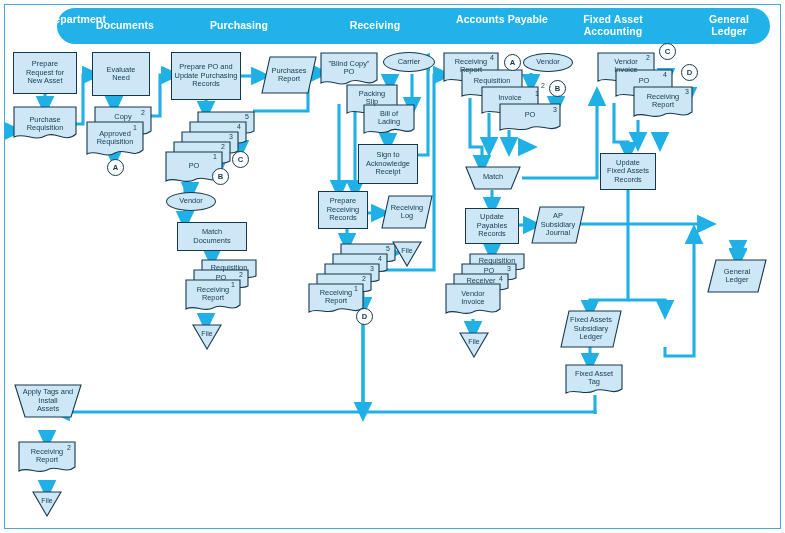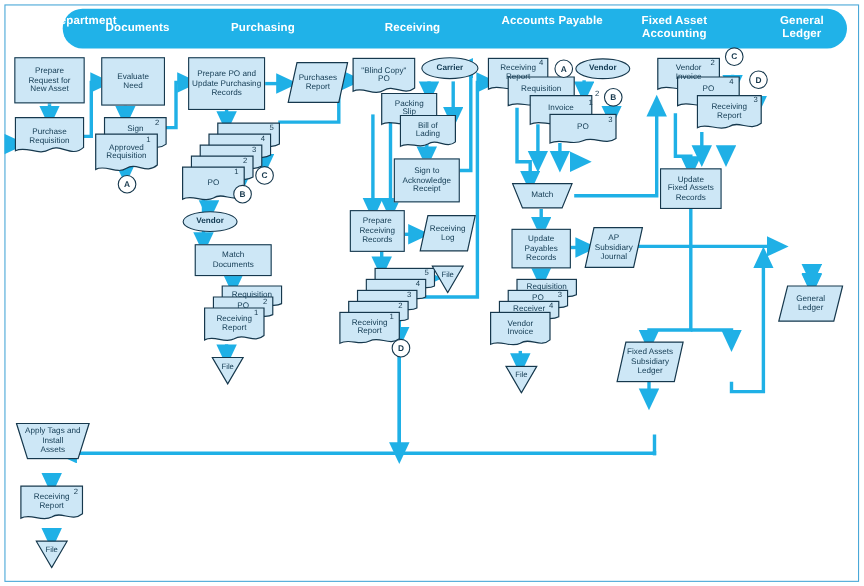--- a/index.html
+++ b/index.html
@@ -44,21 +44,21 @@
   .par{background:transparent;}
   .par .parbg{position:absolute;left:0;top:0;width:100%;height:100%;}
   .par .txt{position:relative;z-index:2;}
 
   
   .trap{background:transparent;}
   .trap .trbg{position:absolute;left:0;top:0;width:100%;height:100%;}
   .trap .txt{position:relative;z-index:2;}
 
   
-  .oval{background:#cde7f6;border:1.1px solid #16384d;border-radius:50%;font-weight:bold;}
+  .oval{background:#cde7f6;border:1.1px solid #16384d;border-radius:50%;}
 
   
   .tri{background:transparent;}
   .tri .tribg{position:absolute;left:0;top:0;width:100%;height:100%;}
   .tri .txt{position:relative;z-index:2;font-size:7px;}
 
   
   .conn{
     position:absolute;width:15px;height:15px;border-radius:50%;
     background:#ffffff;border:1.1px solid #16384d;
@@ -230,21 +230,21 @@
     <span class="txt">Evaluate
 Need</span>
   </div>
 
   <div class="stack" style="left:86px;top:106px;width:66px;height:62px;">
 
     <div class="node doc" style="left:8px;top:0px;width:58px;height:32px;">
       <svg class="docbg" viewBox="0 0 58 32" preserveAspectRatio="none">
         <path d="M1,1 L57,1 L57,25 C47,33 38,21 29,27 C20,32 10,23 1,28 Z" fill="#cde7f6" stroke="#16384d" stroke-width="1.1"></path>
       </svg>
-      <span class="txt" style="margin-top:-9px;">Sign</span>
+      <span class="txt" style="margin-top:-9px;">Copy</span>
     </div>
     <span class="cnum" style="left:55px;top:3px;">2</span>
 
     <div class="node doc" style="left:0px;top:15px;width:58px;height:38px;">
       <svg class="docbg" viewBox="0 0 58 38" preserveAspectRatio="none">
         <path d="M1,1 L57,1 L57,29 C47,38 38,26 29,32 C20,38 10,28 1,33 Z" fill="#cde7f6" stroke="#16384d" stroke-width="1.1"></path>
       </svg>
       <span class="txt" style="margin-top:-4px;">Approved
 Requisition</span>
     </div>
@@ -579,20 +579,27 @@
   <div class="node par" style="left:560px;top:310px;width:62px;height:38px;">
     <svg class="parbg" viewBox="0 0 62 38" preserveAspectRatio="none">
         <path d="M9,1 L61,1 L53,37 L1,37 Z" fill="#cde7f6" stroke="#16384d" stroke-width="1.1"></path>
       </svg>
     <span class="txt">Fixed Assets
 Subsidiary
 Ledger</span>
   </div>
 
 
+  <div class="node doc" style="left:565px;top:364px;width:58px;height:32px;">
+    <svg class="docbg" viewBox="0 0 58 32" preserveAspectRatio="none">
+        <path d="M1,1 L57,1 L57,25 C47,32 38,22 29,27 C20,32 10,24 1,29 Z" fill="#cde7f6" stroke="#16384d" stroke-width="1.1"></path>
+      </svg>
+    <span class="txt" style="margin-top:-4px;">Fixed Asset
+Tag</span>
+  </div>
 
 
   <div class="node par" style="left:707px;top:259px;width:60px;height:34px;">
     <svg class="parbg" viewBox="0 0 60 34" preserveAspectRatio="none">
         <path d="M9,1 L59,1 L51,33 L1,33 Z" fill="#cde7f6" stroke="#16384d" stroke-width="1.1"></path>
       </svg>
     <span class="txt">General
 Ledger</span>
   </div>
 

